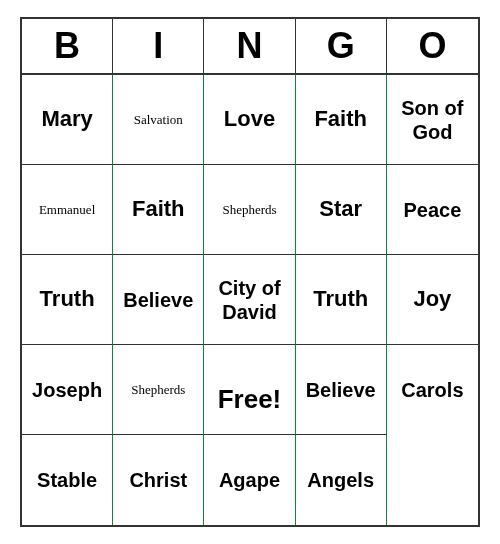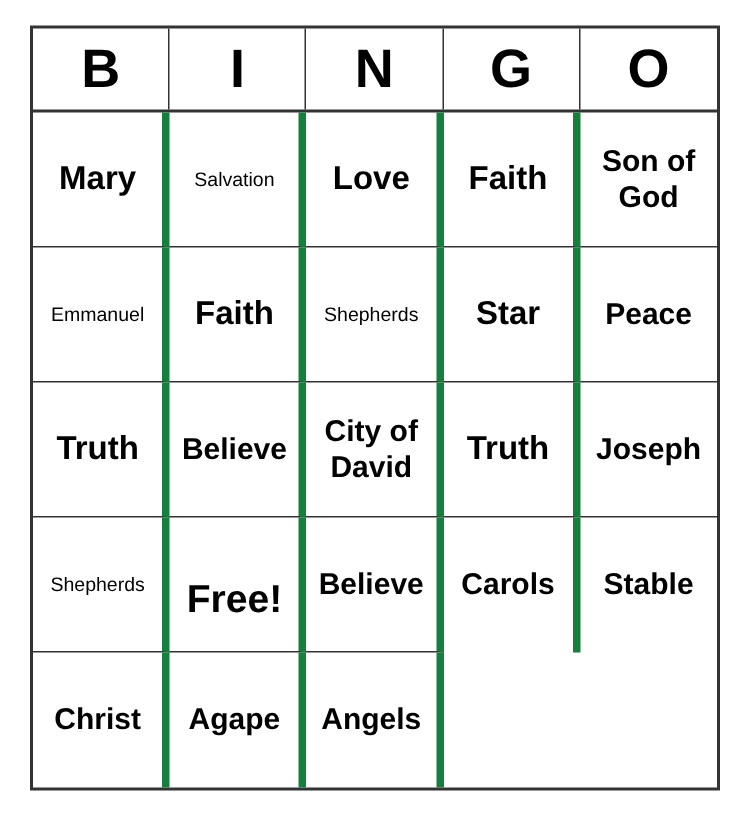--- a/index.html
+++ b/index.html
@@ -42,21 +42,21 @@
       border-right: none;
     }
 
     .bingo-grid {
       display: grid;
       grid-template-columns: repeat(5, 1fr);
       grid-template-rows: repeat(5, 1fr);
     }
 
     .bingo-cell {
-      border-right: 5px solid #15803d;
+      border-right: 1px solid #15803d;
       border-bottom: 1px solid #333;
       display: flex;
       align-items: center;
       justify-content: center;
       text-align: center;
       min-height: 90px;
       padding: 6px;
       position: relative;
     }
 
@@ -77,20 +77,21 @@
       font-weight: bold;
     }
 
     .cell-text.medium {
       font-size: 20px;
       font-weight: bold;
     }
 
     .cell-text.small {
       font-size: 13px;
+      font-family: Liberation Serif, serif;
     }
 
     .cell-text.free {
       font-size: 26px;
       font-weight: bold;
       margin-top: 20px;
     }
   </style>
 </head>
 <body>
@@ -140,20 +141,23 @@
       <div class="bingo-cell">
         <span class="cell-text medium">Believe</span>
       </div>
       <div class="bingo-cell">
         <span class="cell-text medium">City of David</span>
       </div>
       <div class="bingo-cell">
         <span class="cell-text large">Truth</span>
       </div>
       <div class="bingo-cell">
+        <span class="cell-text large">Joy</span>
+      </div>
+      <div class="bingo-cell">
         <span class="cell-text medium">Joseph</span>
       </div>
       <div class="bingo-cell">
         <span class="cell-text small">Shepherds</span>
       </div>
       <div class="bingo-cell">
         <span class="cell-text free">Free!</span>
       </div>
       <div class="bingo-cell">
         <span class="cell-text medium">Believe</span>

